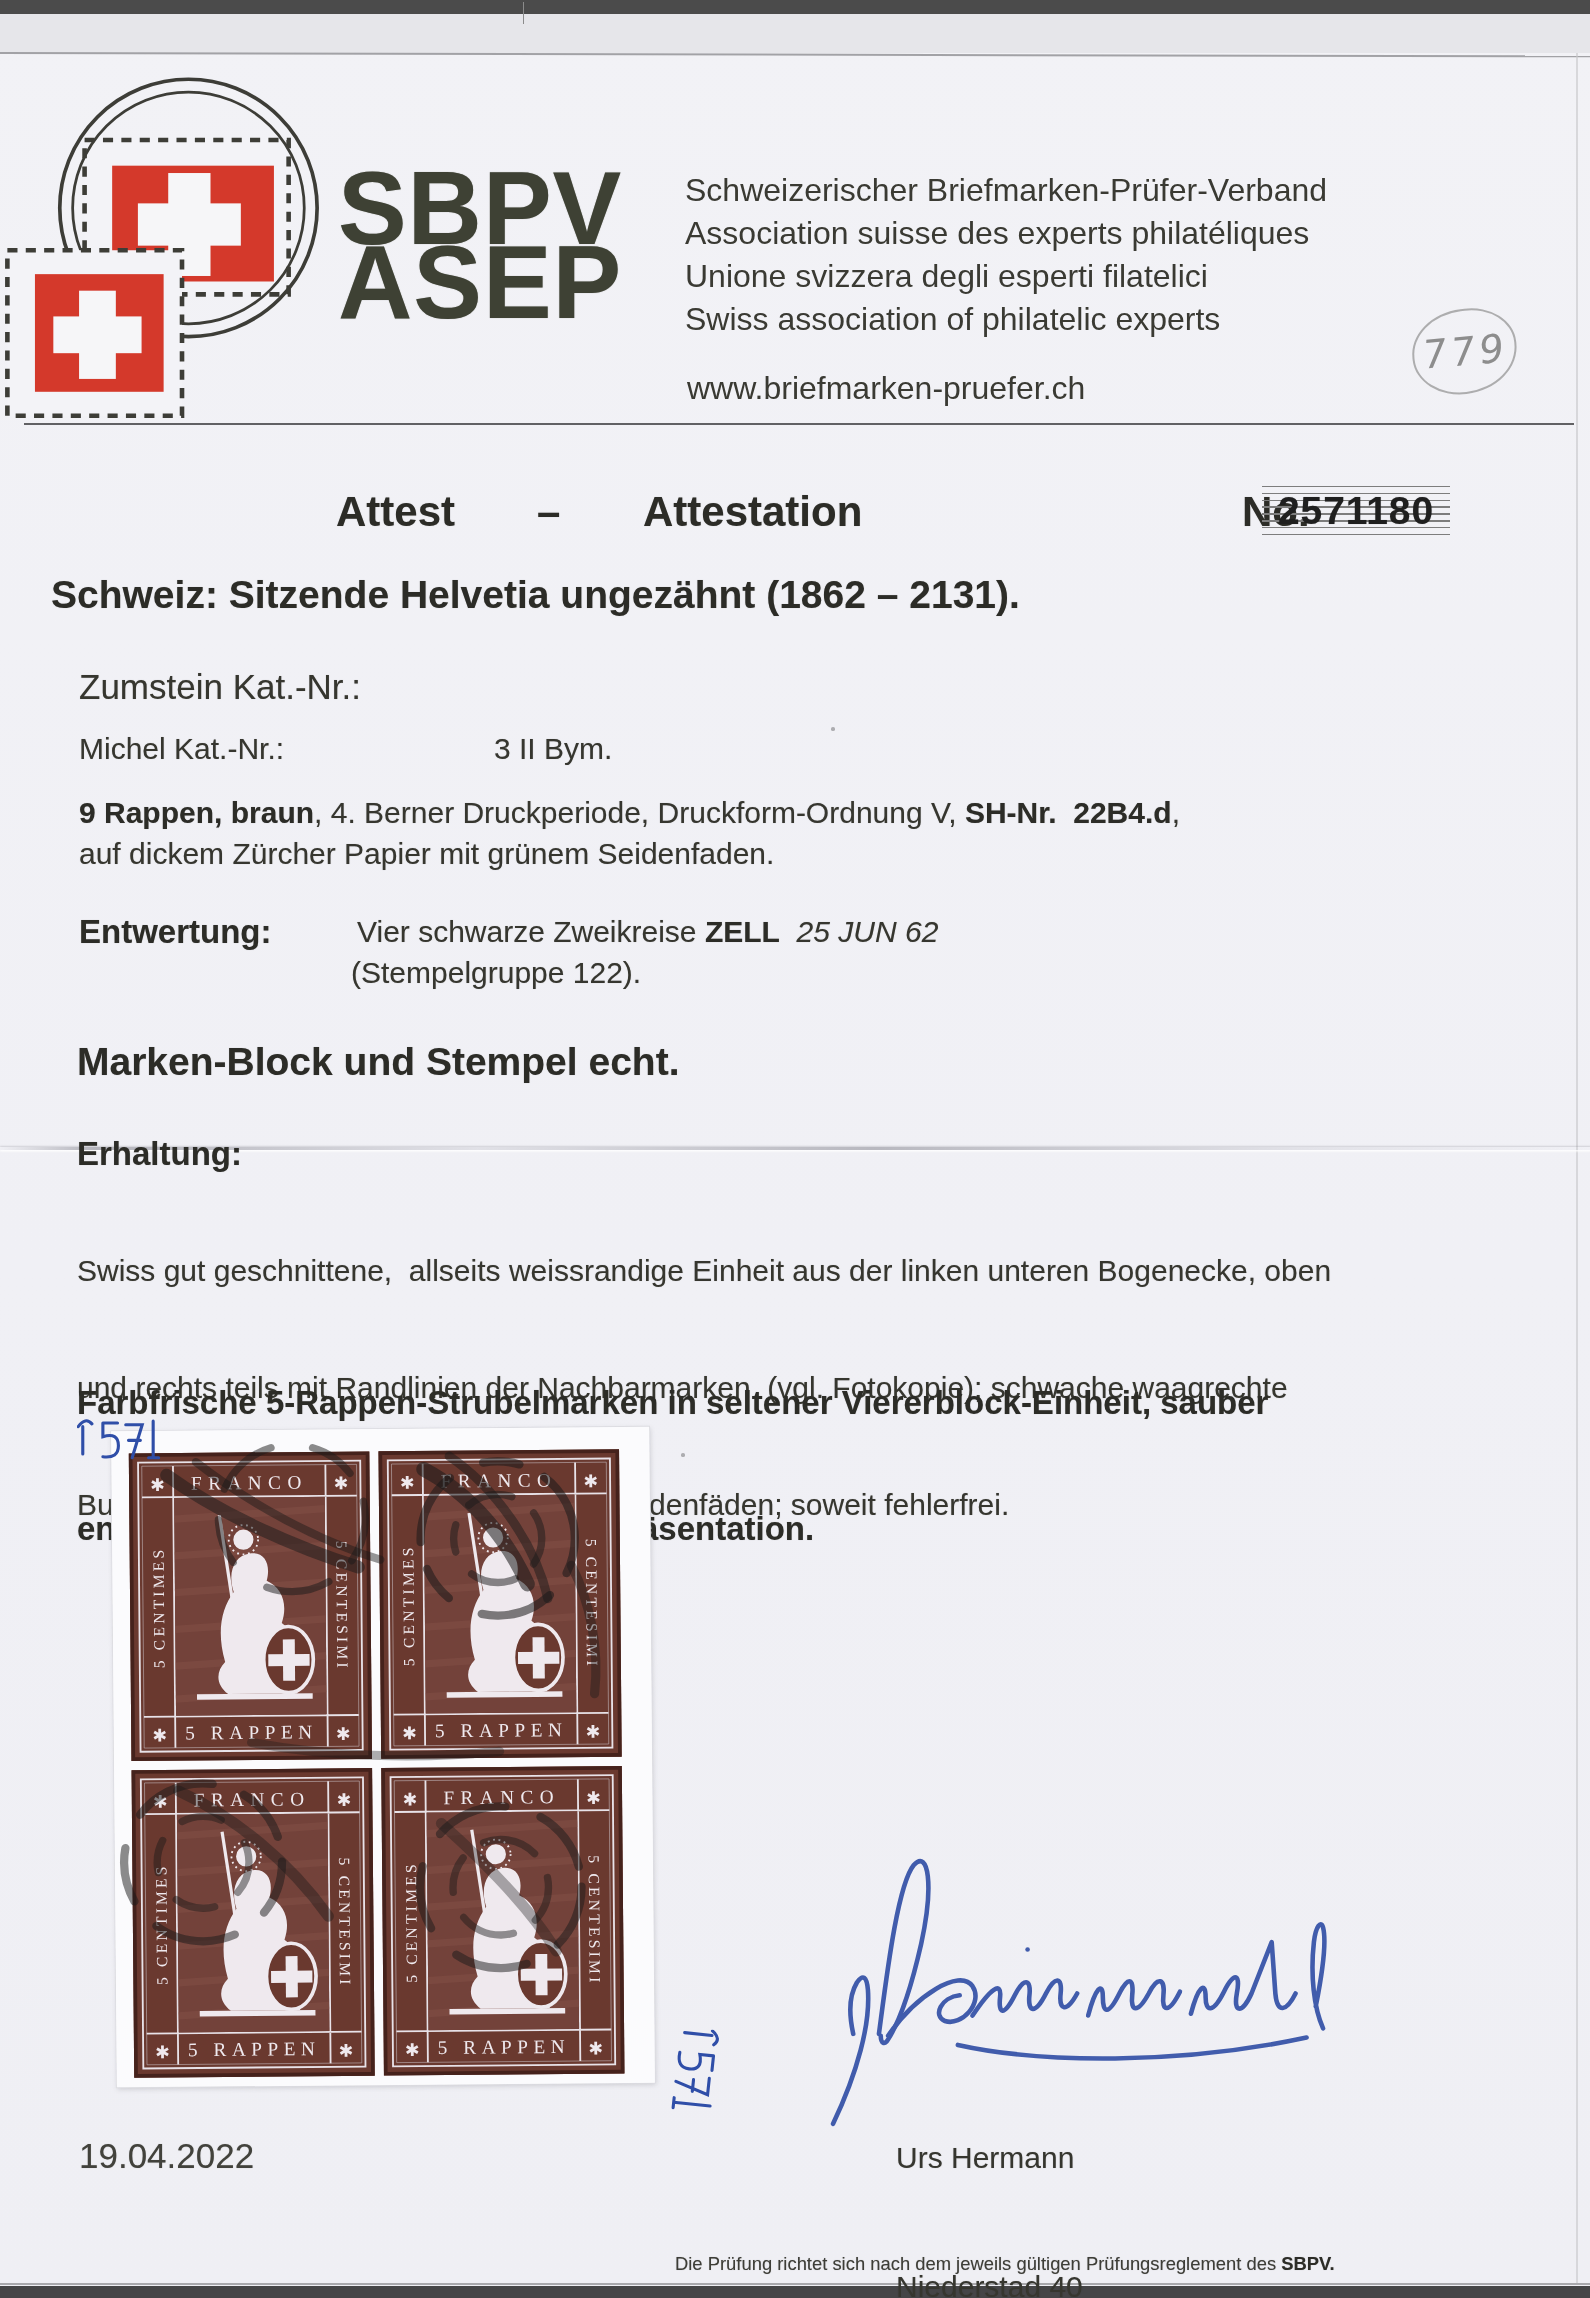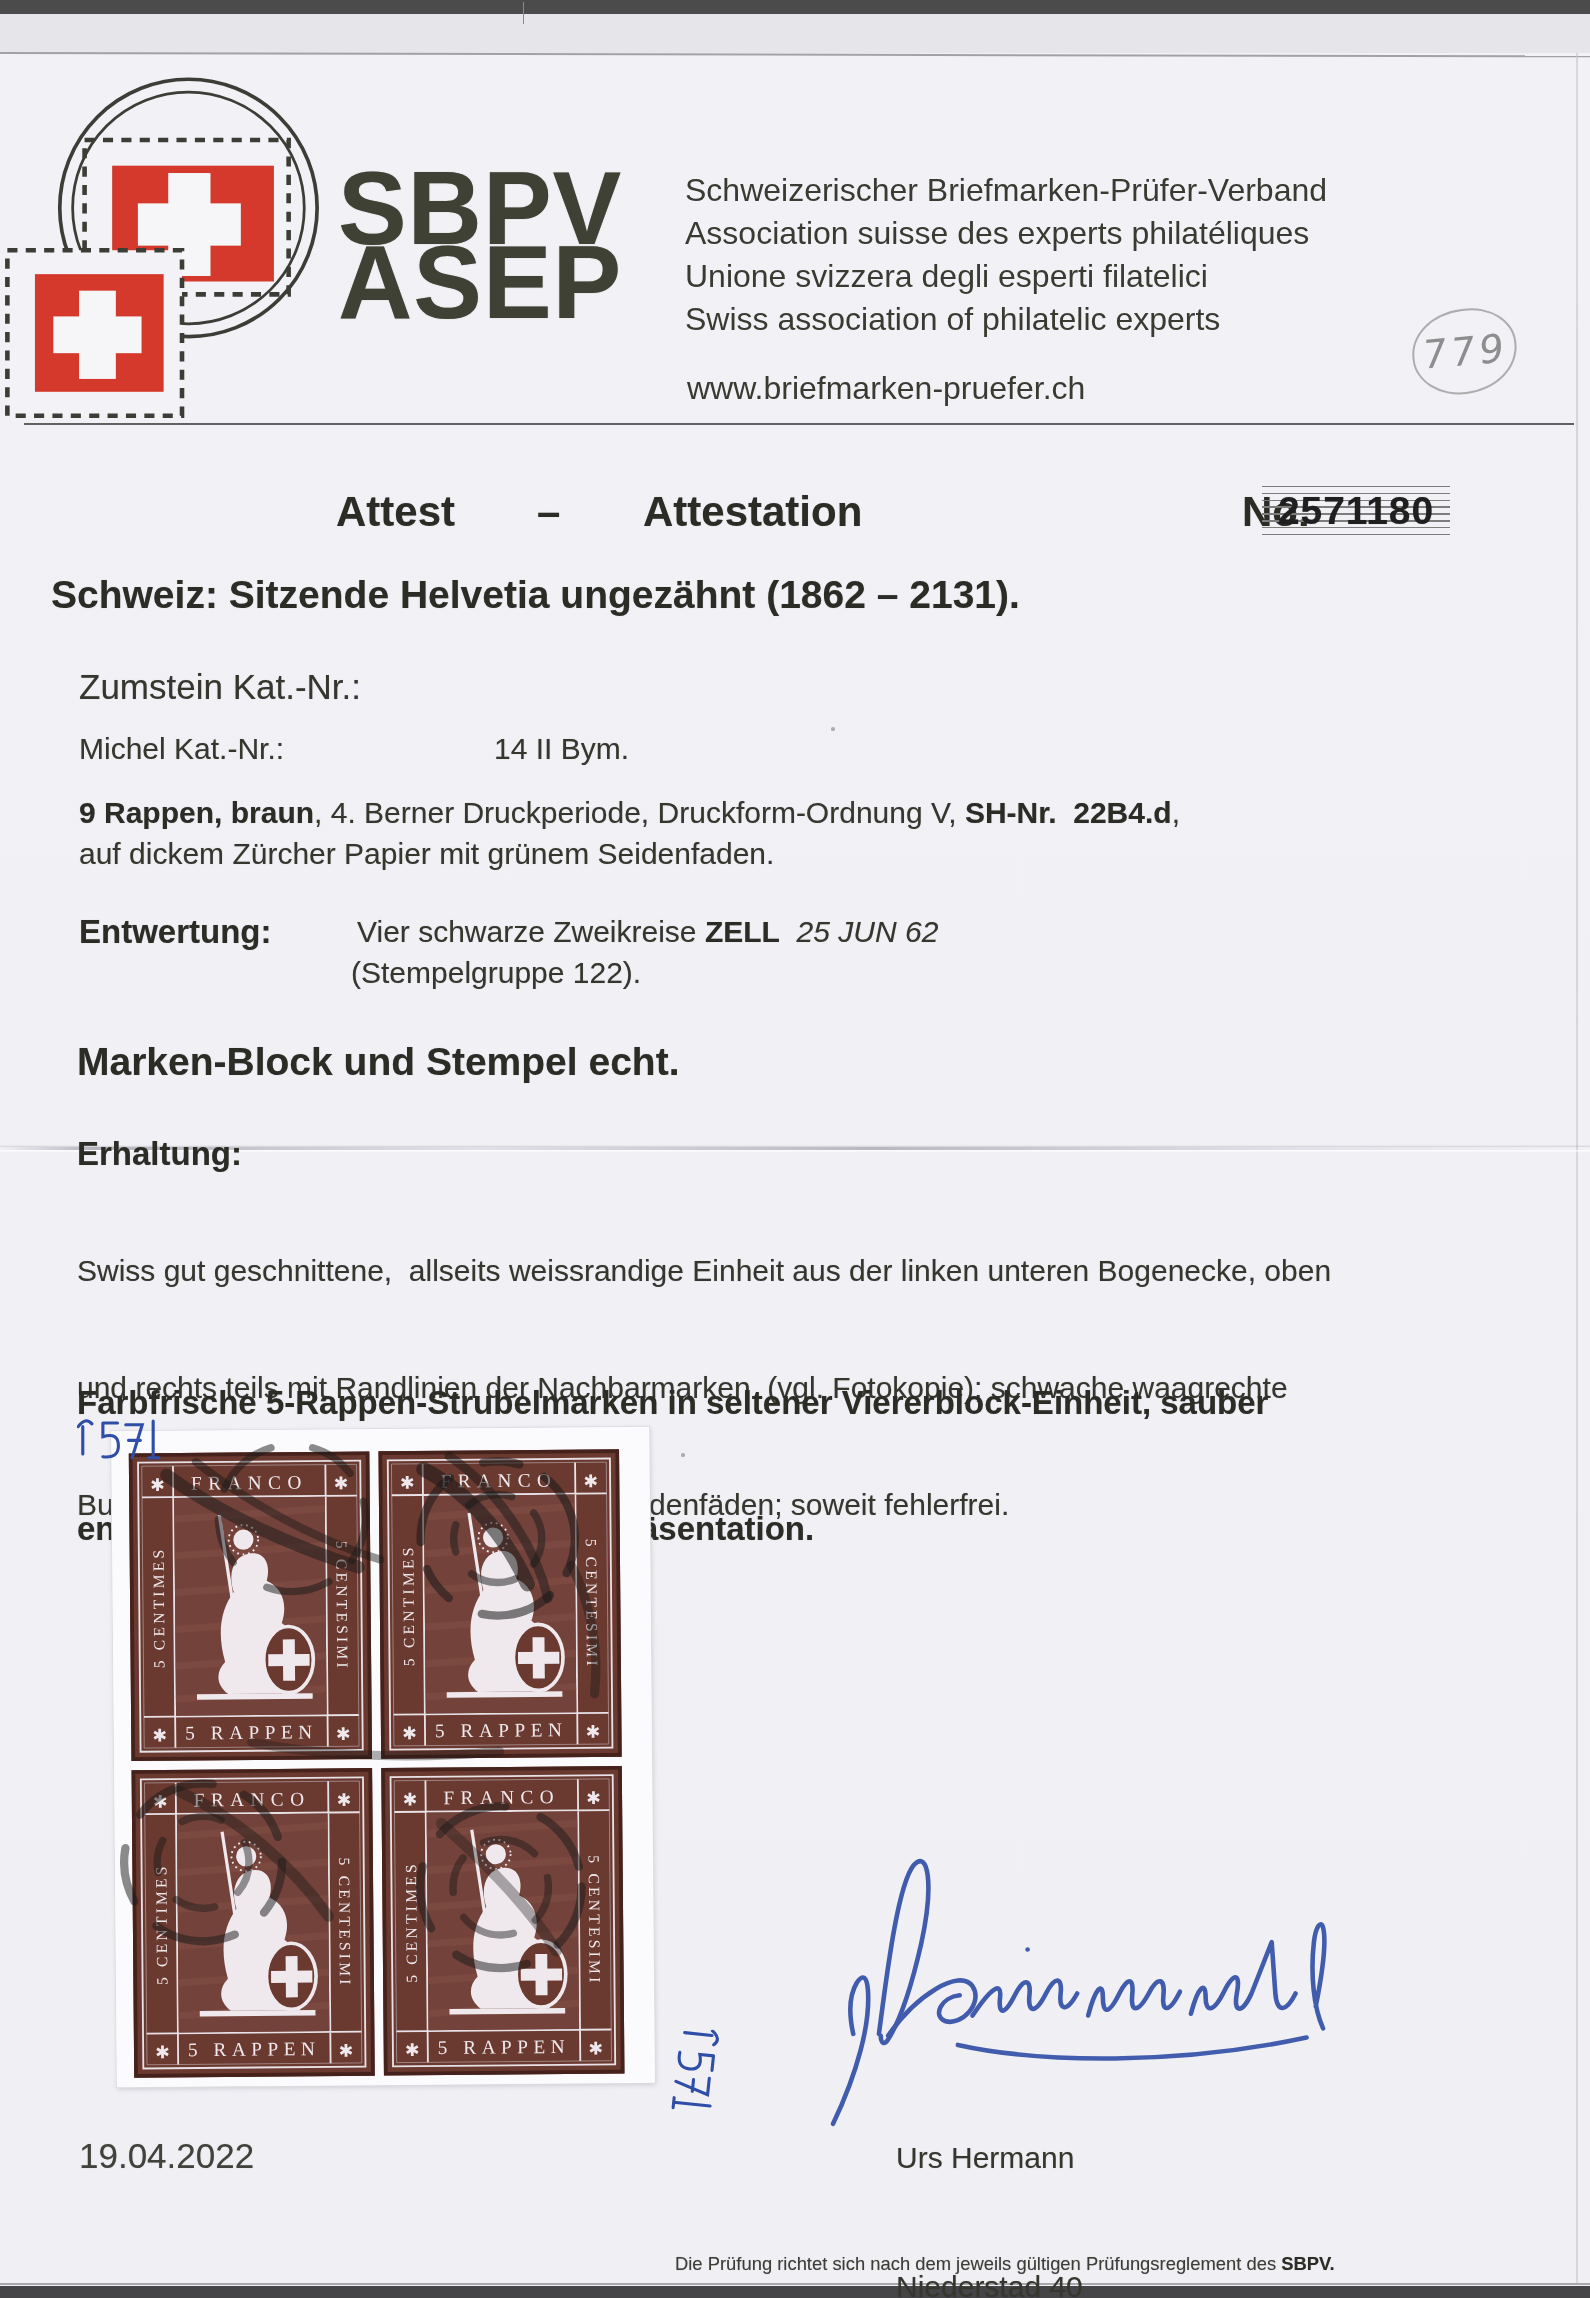--- a/index.html
+++ b/index.html
@@ -102,21 +102,21 @@
   <div class="t b h-attest" style="left:643px;top:488px;">Attestation</div>
   <div class="t b h-attest" style="left:1242px;top:488px;">No.</div>
   <div class="no-box">
       <span>2571180</span>
     </div>
 
   <div class="t b" style="left:51px;top:573px;font-size:39px;">Schweiz: Sitzende Helvetia ungezähnt (1862 – 2131).</div>
 
   <div class="t" style="left:79px;top:667px;font-size:35px;">Zumstein Kat.-Nr.:</div>
   <div class="t" style="left:79px;top:732px;font-size:30px;">Michel Kat.-Nr.:</div>
-  <div class="t" style="left:494px;top:732px;font-size:30px;">14 II Bym.</div>
+  <div class="t" style="left:494px;top:732px;font-size:30px;">3 II Bym.</div>
 
   <div class="t" style="left:79px;top:796px;font-size:30px;"><span class="b">9 Rappen, braun</span><span>, 4. Berner Druckperiode, Druckform-Ordnung V, </span><span class="b">SH-Nr.  22B4.d</span><span>,</span></div>
   <div class="t" style="left:79px;top:837px;font-size:30px;">auf dickem Zürcher Papier mit grünem Seidenfaden.</div>
 
   <div class="t b" style="left:79px;top:913px;font-size:33px;">Entwertung:</div>
   <div class="t" style="left:357px;top:915px;font-size:30px;"><span>Vier schwarze Zweikreise</span> <span class="b">ZELL</span>  <span class="it">25 JUN 62</span></div>
   <div class="t" style="left:351px;top:956px;font-size:30px;text-align:center;">(Stempelgruppe 122).</div>
 
   <div class="t b" style="left:77px;top:1040px;font-size:39px;">Marken-Block und Stempel echt.</div>
 

